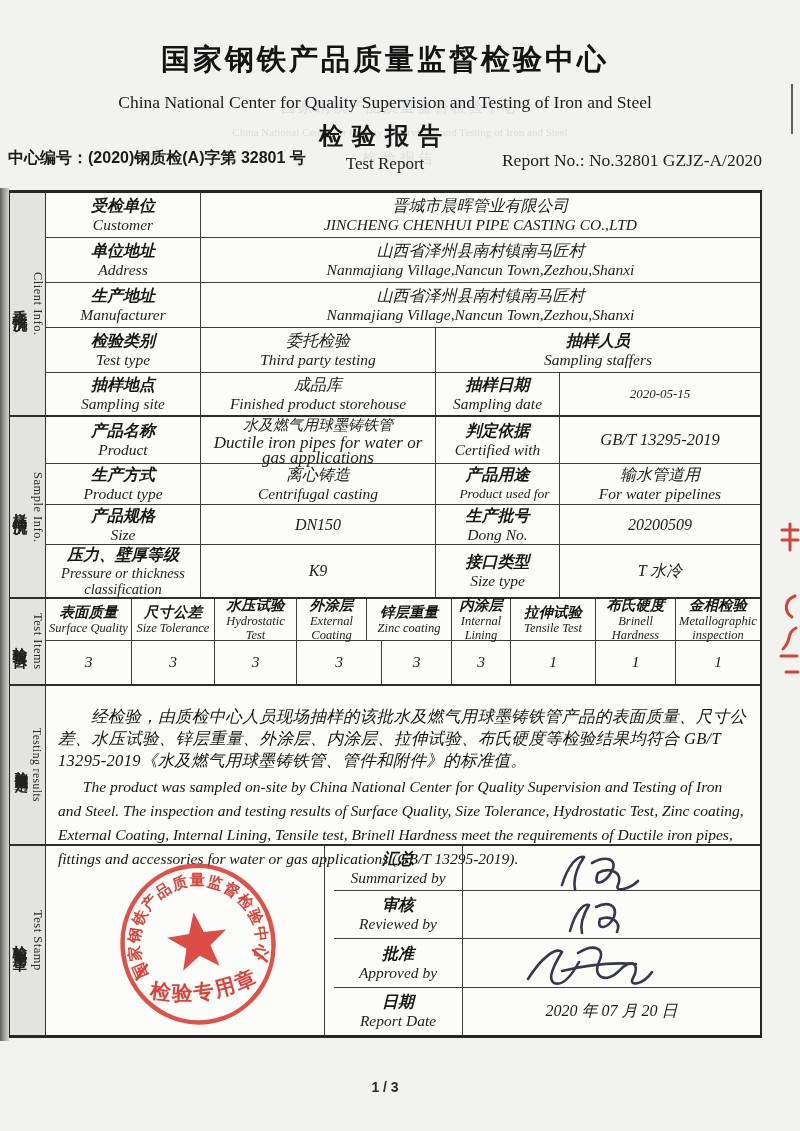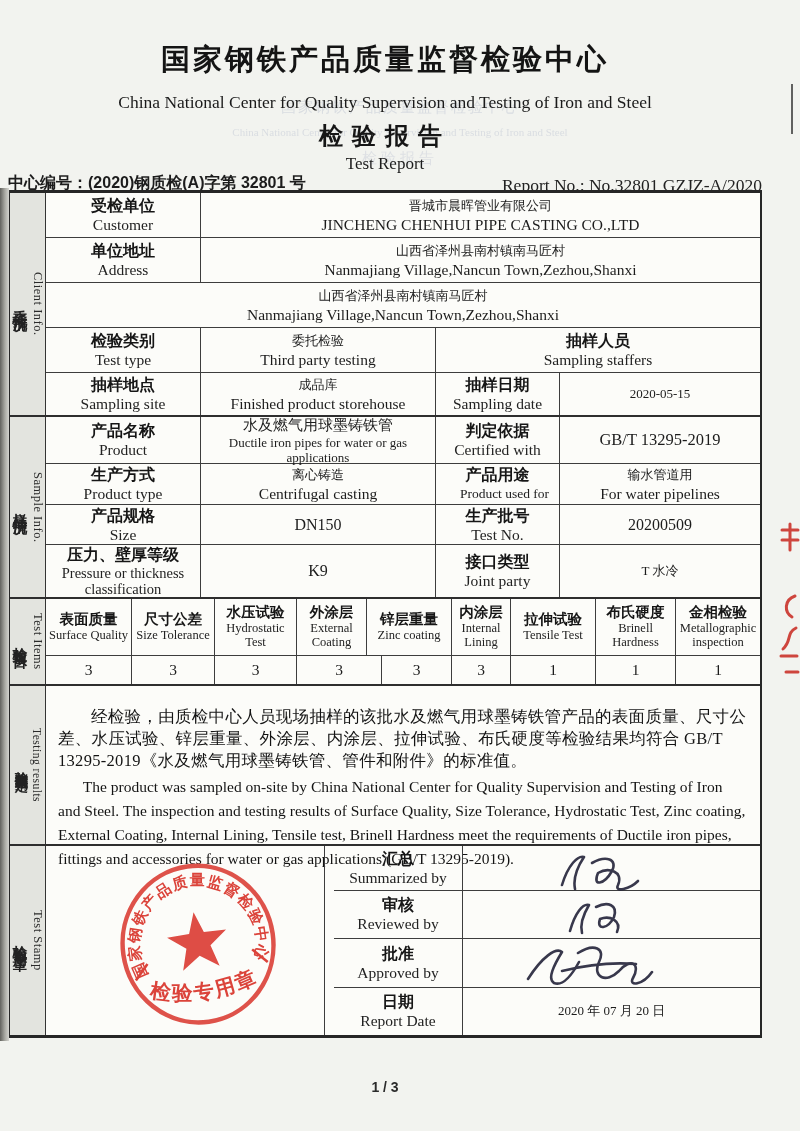--- a/index.html
+++ b/index.html
@@ -19,45 +19,45 @@
     font-weight:700;font-size:29px;letter-spacing:3px;color:#141414;}
   .hdr-org-en{margin-top:12px;font-size:17.5px;color:#1a1a1a;}
   .hdr-title-zh{margin-top:7px;font-family:"Liberation Sans","DejaVu Sans",sans-serif;
     font-weight:700;font-size:24px;letter-spacing:9px;color:#161616;}
   .hdr-title-en{margin-top:2px;font-size:17px;}
   .ghost{position:absolute;width:100%;text-align:center;color:rgba(95,112,160,.17);pointer-events:none;}
   .g1{top:98px;font-size:15px;letter-spacing:2px;}
   .g2{top:126px;font-size:11px;}
   .g3{top:149px;font-size:15px;letter-spacing:4px;color:rgba(105,118,165,.15);}
 
-  .repline{position:absolute;left:8px;top:173px;width:754px;display:flex;
+  .repline{position:absolute;left:8px;top:148px;width:754px;display:flex;
     justify-content:space-between;align-items:flex-end;}
   .repline .cn{font-family:"Liberation Sans","DejaVu Sans",sans-serif;font-weight:600;font-size:16px;}
   .repline .en{font-size:17.5px;}
 
   
   .tbl{position:absolute;left:8px;top:190px;width:754px;height:848px;
     background:#fcfcf9;box-sizing:border-box;
     border:2px solid #262626;border-top-width:3px;border-bottom-width:3px;
     display:flex;flex-direction:column;}
   .sec{display:flex;box-sizing:border-box;border-bottom:2px solid #2e2e2e;min-height:0;}
   .sec:last-child{border-bottom:none;}
   .side{width:36px;box-sizing:border-box;border-right:1.5px solid #343434;
     background:#e3e4df;display:flex;align-items:center;justify-content:center;gap:1px;}
   .side .vzh{writing-mode:vertical-rl;font-size:14.5px;font-weight:600;letter-spacing:3px;color:#222;}
   .side .ven{writing-mode:vertical-rl;font-size:12.5px;color:#2a2a2a;letter-spacing:.5px;}
   .body-col{flex:1;display:flex;flex-direction:column;min-width:0;}
   .row{display:flex;box-sizing:border-box;border-bottom:1px solid #3d3d3d;min-height:0;}
   .row:last-child{border-bottom:none;flex:1;}
   .c{box-sizing:border-box;border-right:1px solid #3d3d3d;display:flex;flex-direction:column;
-     align-items:center;justify-content:center;text-align:center;padding:1px 3px;min-width:0;}
+     align-items:center;justify-content:center;text-align:center;padding:1px 3px;min-width:0;font-style:italic;}
   .c:last-child{border-right:none;flex:1;}
   .zh{font-size:16px;font-weight:600;line-height:20px;color:#161616;}
   .en{font-size:15.5px;font-weight:400;line-height:18px;color:#222;}
-  .vzh2{font-size:13px;font-weight:500;line-height:20px;}
+  .vzh2{font-size:16px;font-weight:500;line-height:20px;}
   .ven2{font-size:15.5px;line-height:18px;}
   .w-lab{width:155px;}
   .w-v1{width:235px;}
   .w-lab2{width:124px;}
 
   
   .it-h .zh{font-size:14.5px;line-height:17px;}
   .it-h .en{font-size:12.5px;line-height:14px;}
   .cnt{font-size:15.5px;}
 
@@ -126,20 +126,24 @@
           <div class="c w-lab">
             <span class="zh">单位地址</span>
             <span class="en">Address</span>
           </div>
           <div class="c">
             <span class="vzh2">山西省泽州县南村镇南马匠村</span>
             <span class="ven2">Nanmajiang Village,Nancun Town,Zezhou,Shanxi</span>
           </div>
         </div>
         <div class="row" style="height:45px;">
+          <div class="c w-lab">
+            <span class="zh">生产地址</span>
+            <span class="en">Manufacturer</span>
+          </div>
           <div class="c">
             <span class="vzh2">山西省泽州县南村镇南马匠村</span>
             <span class="ven2">Nanmajiang Village,Nancun Town,Zezhou,Shanxi</span>
           </div>
         </div>
         <div class="row" style="height:45px;">
           <div class="c w-lab">
             <span class="zh">检验类别</span>
             <span class="en">Test type</span>
           </div>
@@ -178,21 +182,21 @@
         <span class="ven">Sample Info.</span>
       </div>
       <div class="body-col">
         <div class="row" style="height:47px;">
           <div class="c w-lab">
             <span class="zh">产品名称</span>
             <span class="en">Product</span>
           </div>
           <div class="c w-v1">
             <span class="vzh2" style="font-size:15px;">水及燃气用球墨铸铁管</span>
-            <span class="ven2" style="font-size:13px;line-height:15px;">Ductile iron pipes for water or gas applications</span>
+            <span class="ven2" style="font-size:17px;line-height:15px;">Ductile iron pipes for water or gas applications</span>
           </div>
           <div class="c w-lab2">
             <span class="zh">判定依据</span>
             <span class="en">Certified with</span>
           </div>
           <div class="c">
             <span class="ven2" style="font-size:16.5px;">GB/T 13295-2019</span>
           </div>
         </div>
         <div class="row" style="height:41px;">
@@ -216,52 +220,52 @@
         <div class="row" style="height:40px;">
           <div class="c w-lab">
             <span class="zh">产品规格</span>
             <span class="en">Size</span>
           </div>
           <div class="c w-v1">
             <span class="ven2" style="font-size:16px;">DN150</span>
           </div>
           <div class="c w-lab2">
             <span class="zh">生产批号</span>
-            <span class="en">Test No.</span>
+            <span class="en">Dong No.</span>
           </div>
           <div class="c">
             <span class="ven2" style="font-size:16px;">20200509</span>
           </div>
         </div>
         <div class="row">
           <div class="c w-lab">
             <span class="zh">压力、壁厚等级</span>
             <span class="en" style="font-size:14.5px;line-height:16px;">Pressure or thickness classification</span>
           </div>
           <div class="c w-v1">
             <span class="ven2" style="font-size:16px;">K9</span>
           </div>
           <div class="c w-lab2">
             <span class="zh">接口类型</span>
-            <span class="en">Joint party</span>
+            <span class="en">Size type</span>
           </div>
           <div class="c">
             <span class="vzh2">T 水冷</span>
           </div>
         </div>
       </div>
     </div>
 
     <div class="sec" style="height:88px;">
       <div class="side">
         <span class="vzh">检验项目</span>
         <span class="ven">Test Items</span>
       </div>
       <div class="body-col">
-        <div class="row it-h" style="height:57px;">
+        <div class="row it-h" style="height:42px;">
           <div class="c" style="width:86px;">
             <span class="zh">表面质量</span>
             <span class="en">Surface Quality</span>
           </div>
           <div class="c" style="width:83px;">
             <span class="zh">尺寸公差</span>
             <span class="en">Size Tolerance</span>
           </div>
           <div class="c" style="width:82px;">
             <span class="zh">水压试验</span>

